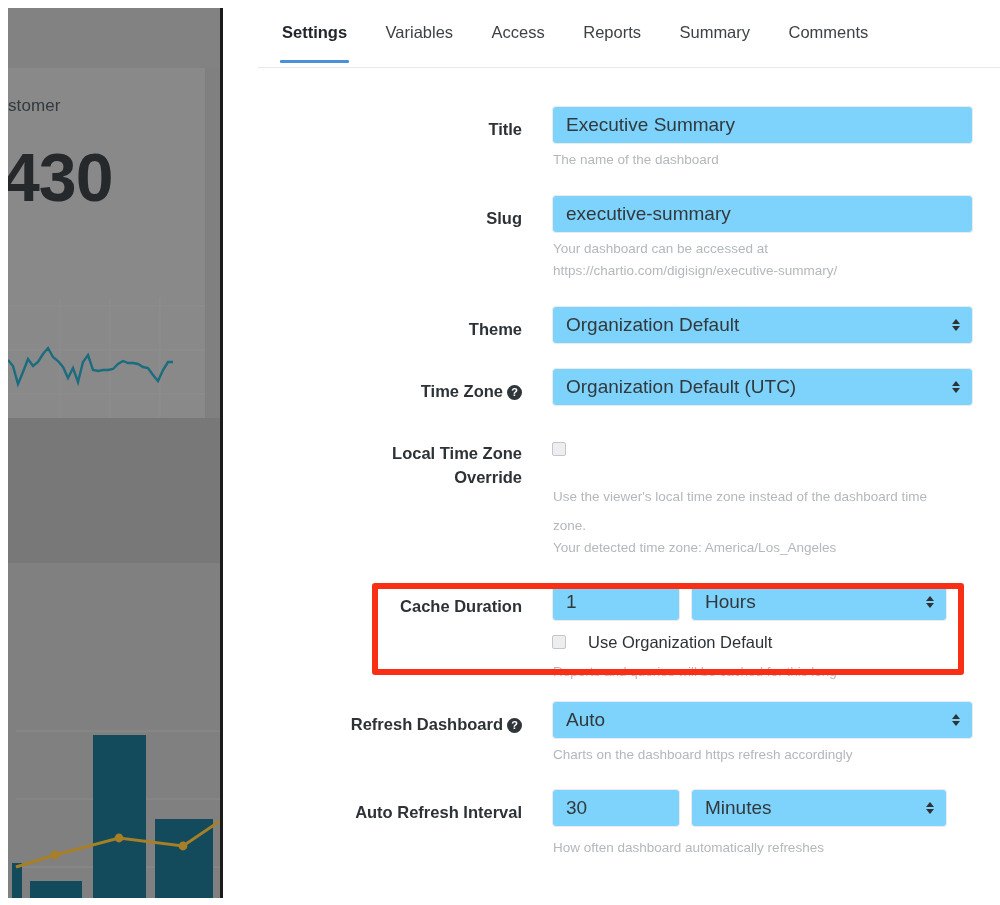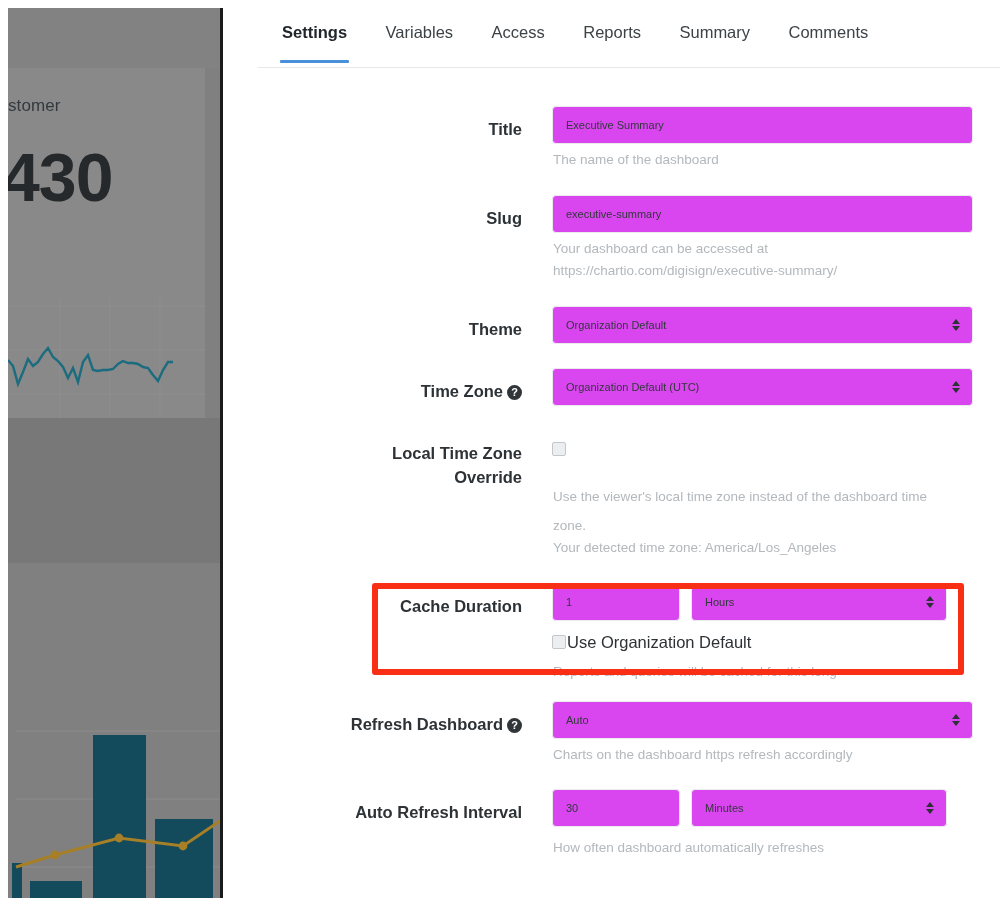--- a/index.html
+++ b/index.html
@@ -169,24 +169,24 @@
   .ctrl {
     flex: 1;
     padding-left: 30px;
     box-sizing: border-box;
   }
   .inp, .sel {
     display: block;
     width: 421px;
     height: 38px;
     box-sizing: border-box;
-    background: #d946ef;
+    background: #7dd3fc;
     border: 1px solid #e9ebed;
     border-radius: 4px;
-    font-size: 11px;
+    font-size: 19px;
     color: #32383c;
     padding: 0 13px;
     line-height: 36px;
     font-family: "Liberation Sans", sans-serif;
     outline: none;
   }
   .sel {
     position: relative;
     cursor: pointer;
   }
@@ -230,21 +230,21 @@
     box-sizing: border-box;
     border: 1px solid #c3c7cb;
     border-radius: 2px;
     background: #eceeef;
     vertical-align: -2px;
     cursor: pointer;
   }
   .cb-row {
     display: flex;
     align-items: center;
-    gap: 1px;
+    gap: 22px;
     margin-top: 13px;
   }
   .cb-label {
     font-size: 16.5px;
     color: #2d3236;
     cursor: pointer;
     line-height: 1;
   }
 
   

